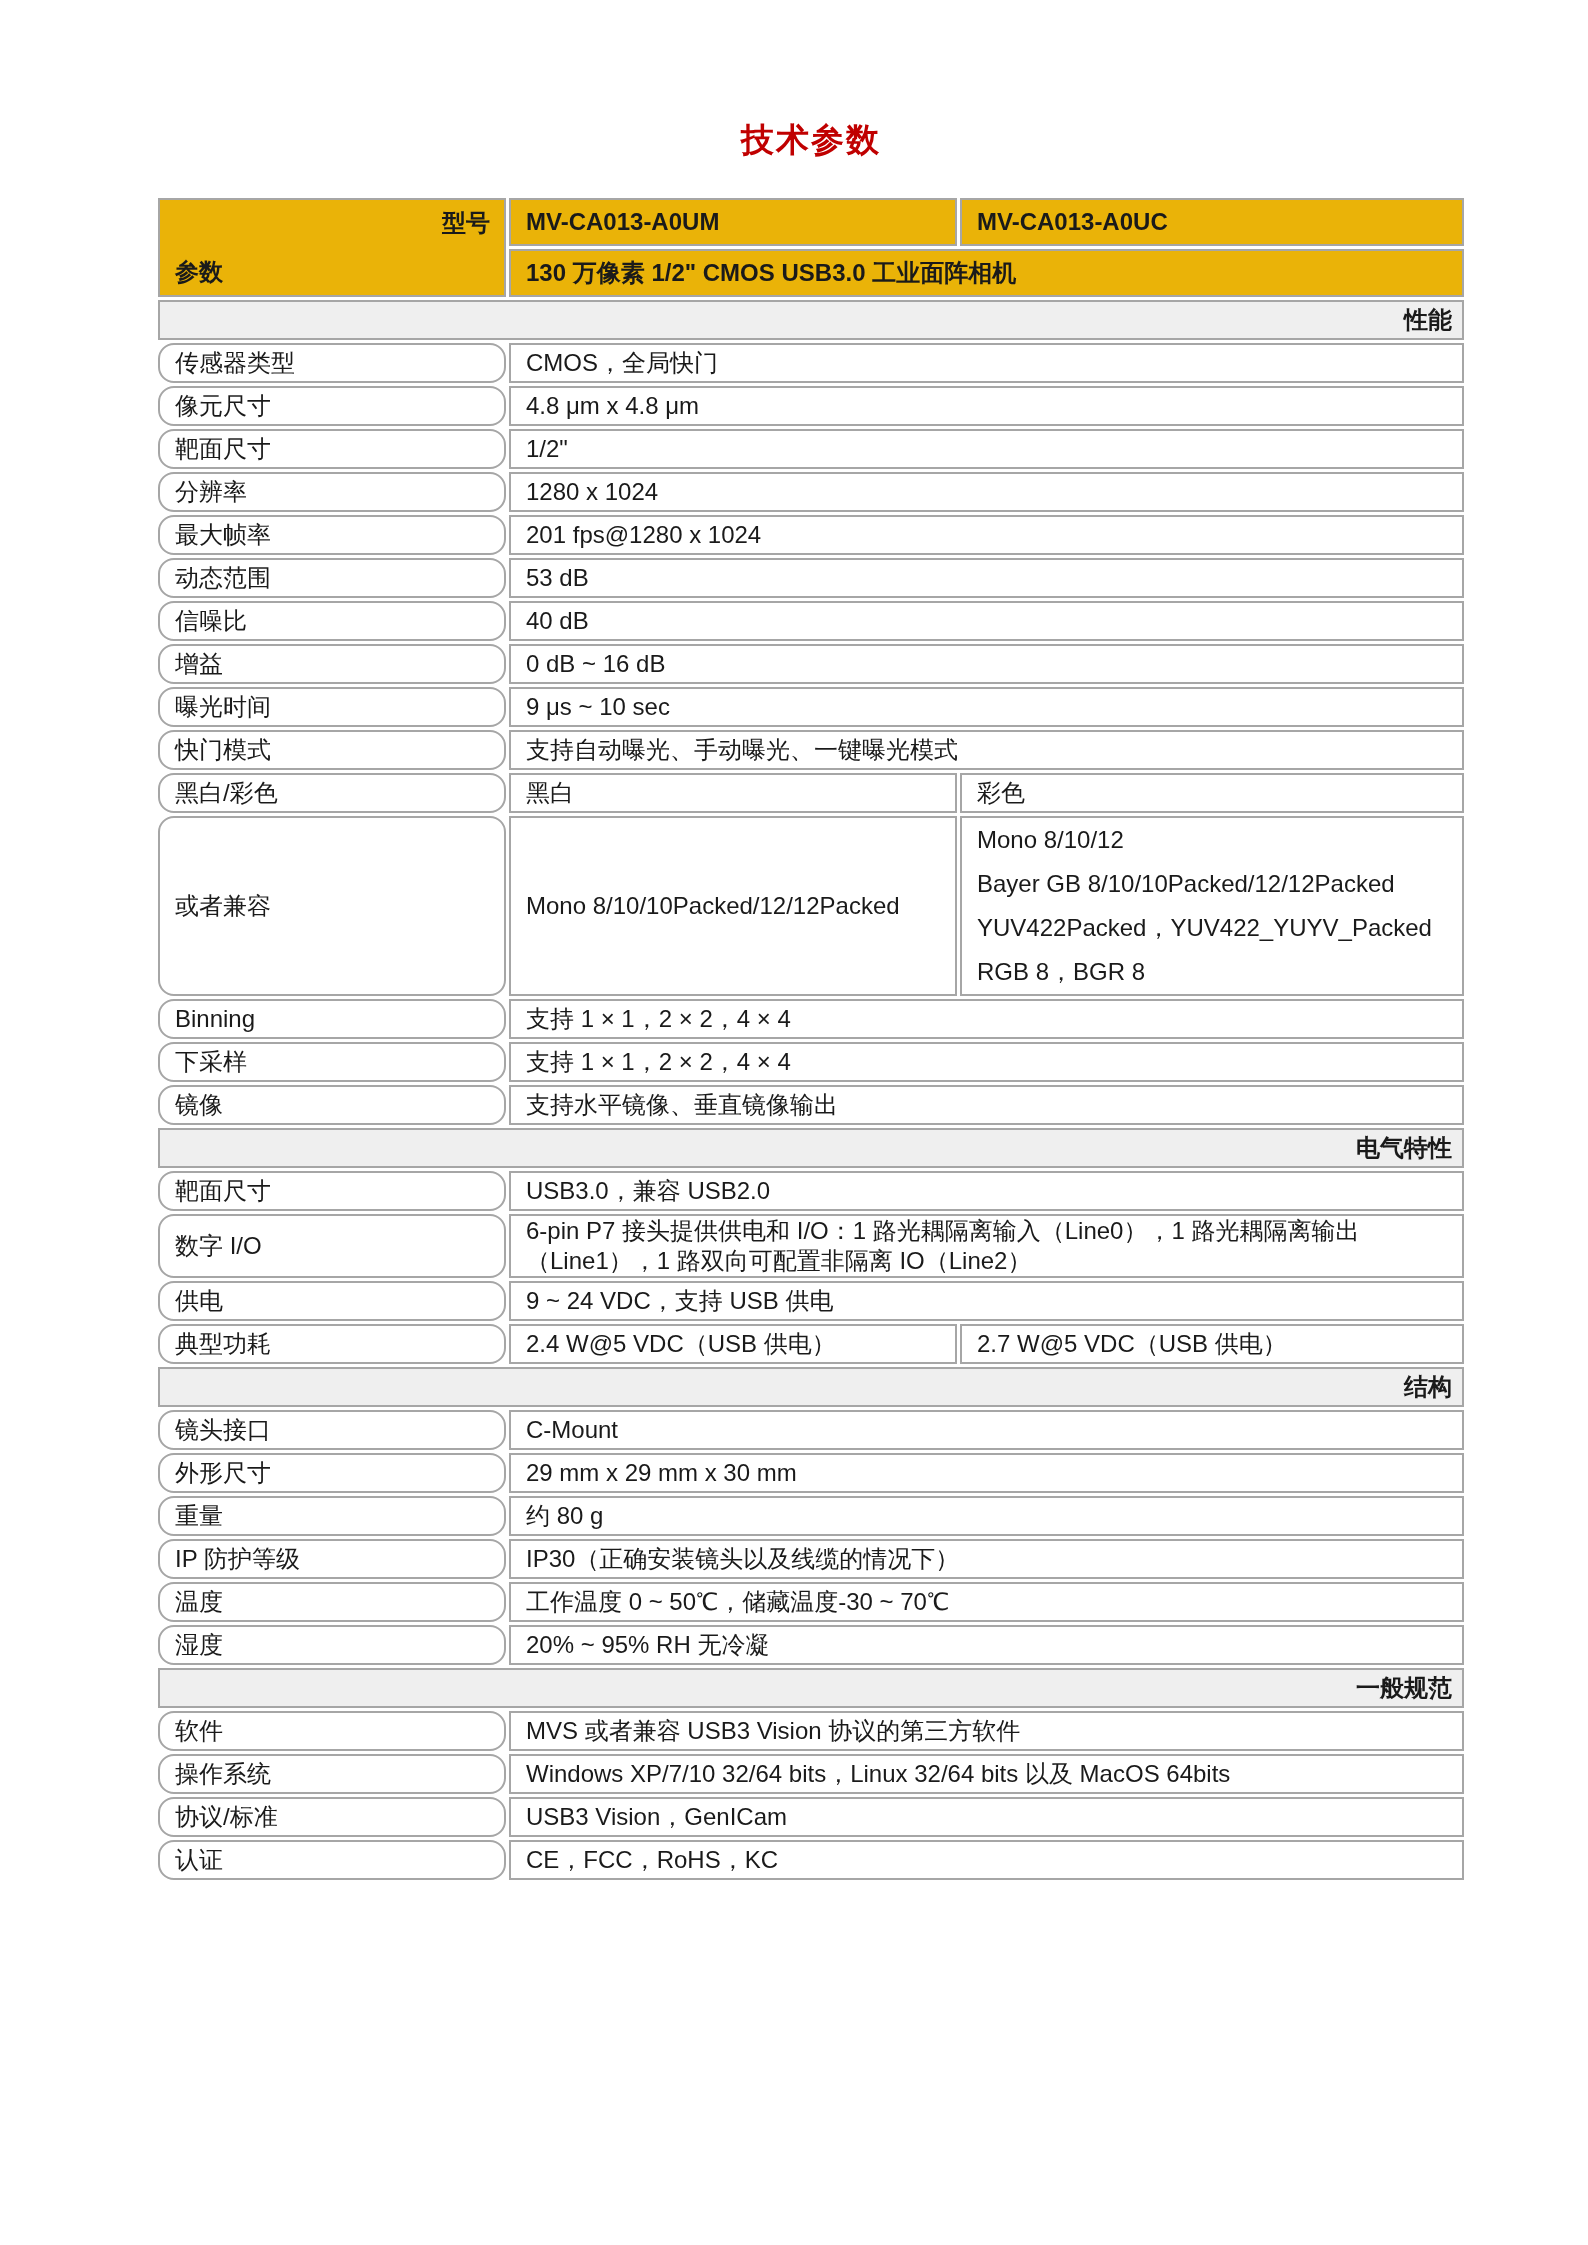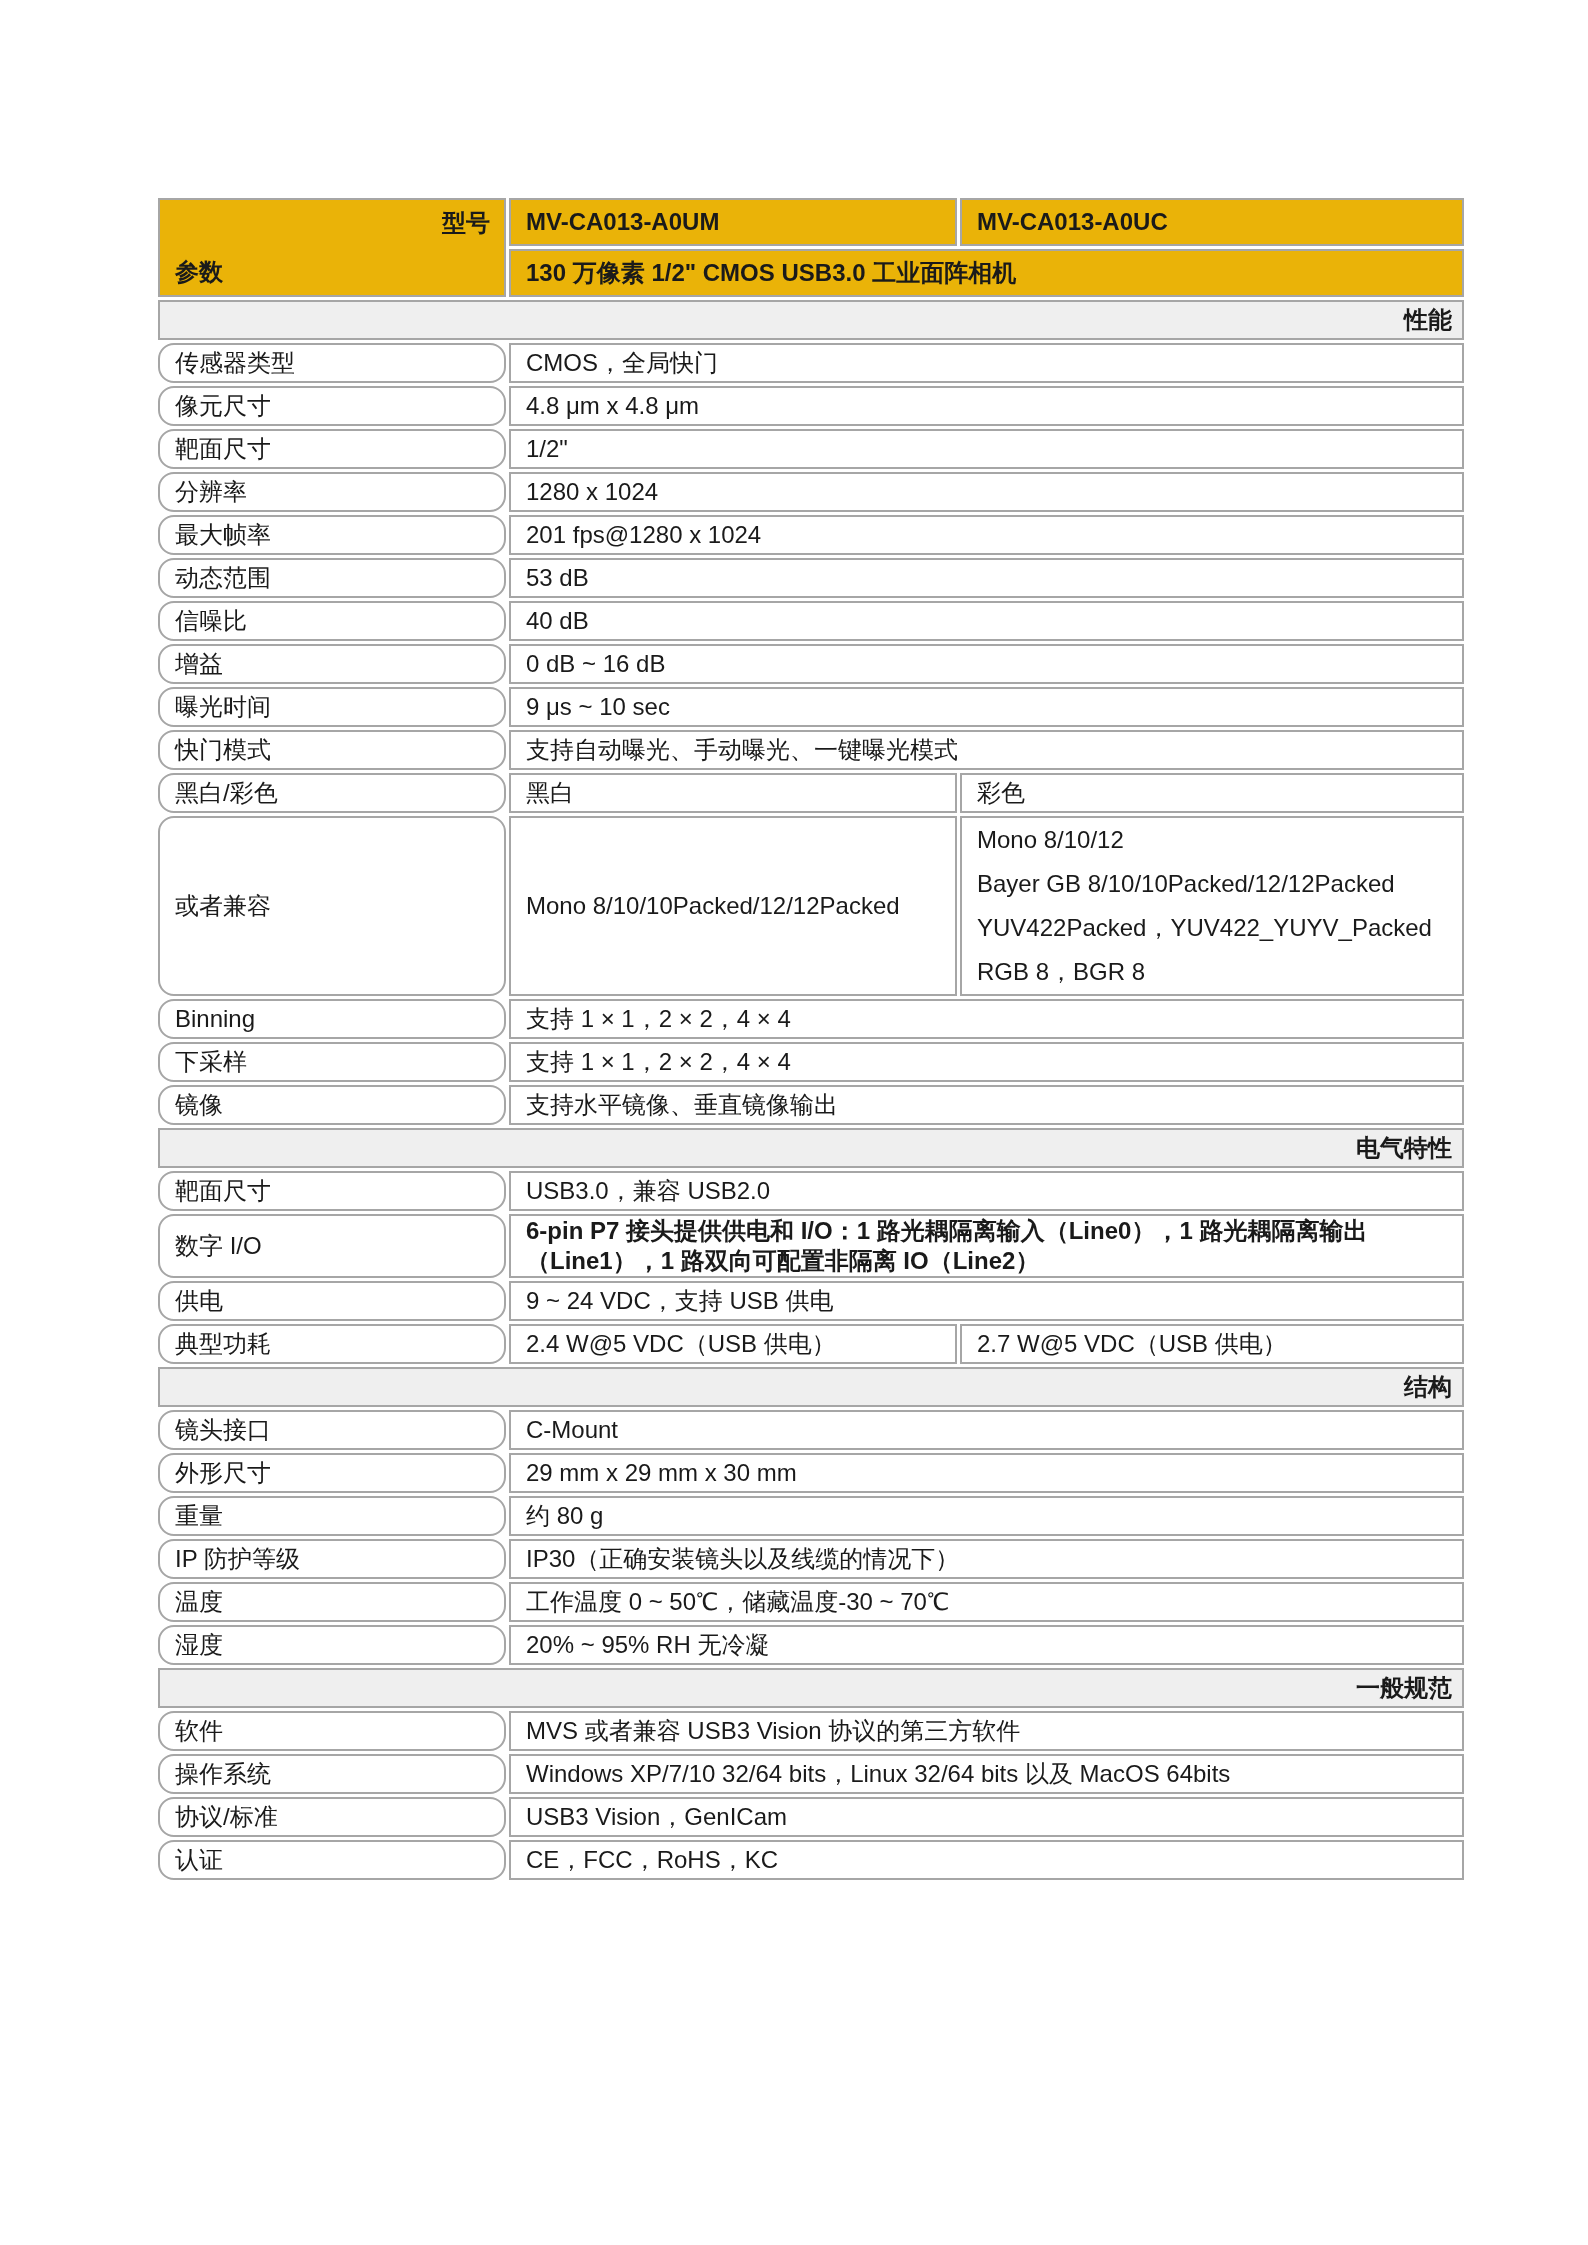--- a/index.html
+++ b/index.html
@@ -75,27 +75,28 @@
   }
   .diag-bottom{
     position:absolute;bottom:8px;left:15px;
   }
   
   td.pf-cell{height:172px;}
   .pf-line{line-height:44px;white-space:nowrap;}
   td.io-cell{
     height:80px;
     line-height:42px;
-    padding-top:2px;padding-bottom:2px;font-weight:bold;
+    padding-top:2px;padding-bottom:2px;
   }
 </style>
 </head>
 <body>
 
 <div class="page">
+  <h1 class="title">技术参数</h1>
 
   <table class="spec">
     <colgroup>
         <col class="c1">
         <col class="c2">
         <col class="c3">
       </colgroup>
     <tbody>
       <tr class="hdr">
         <td class="diag" rowspan="2">

